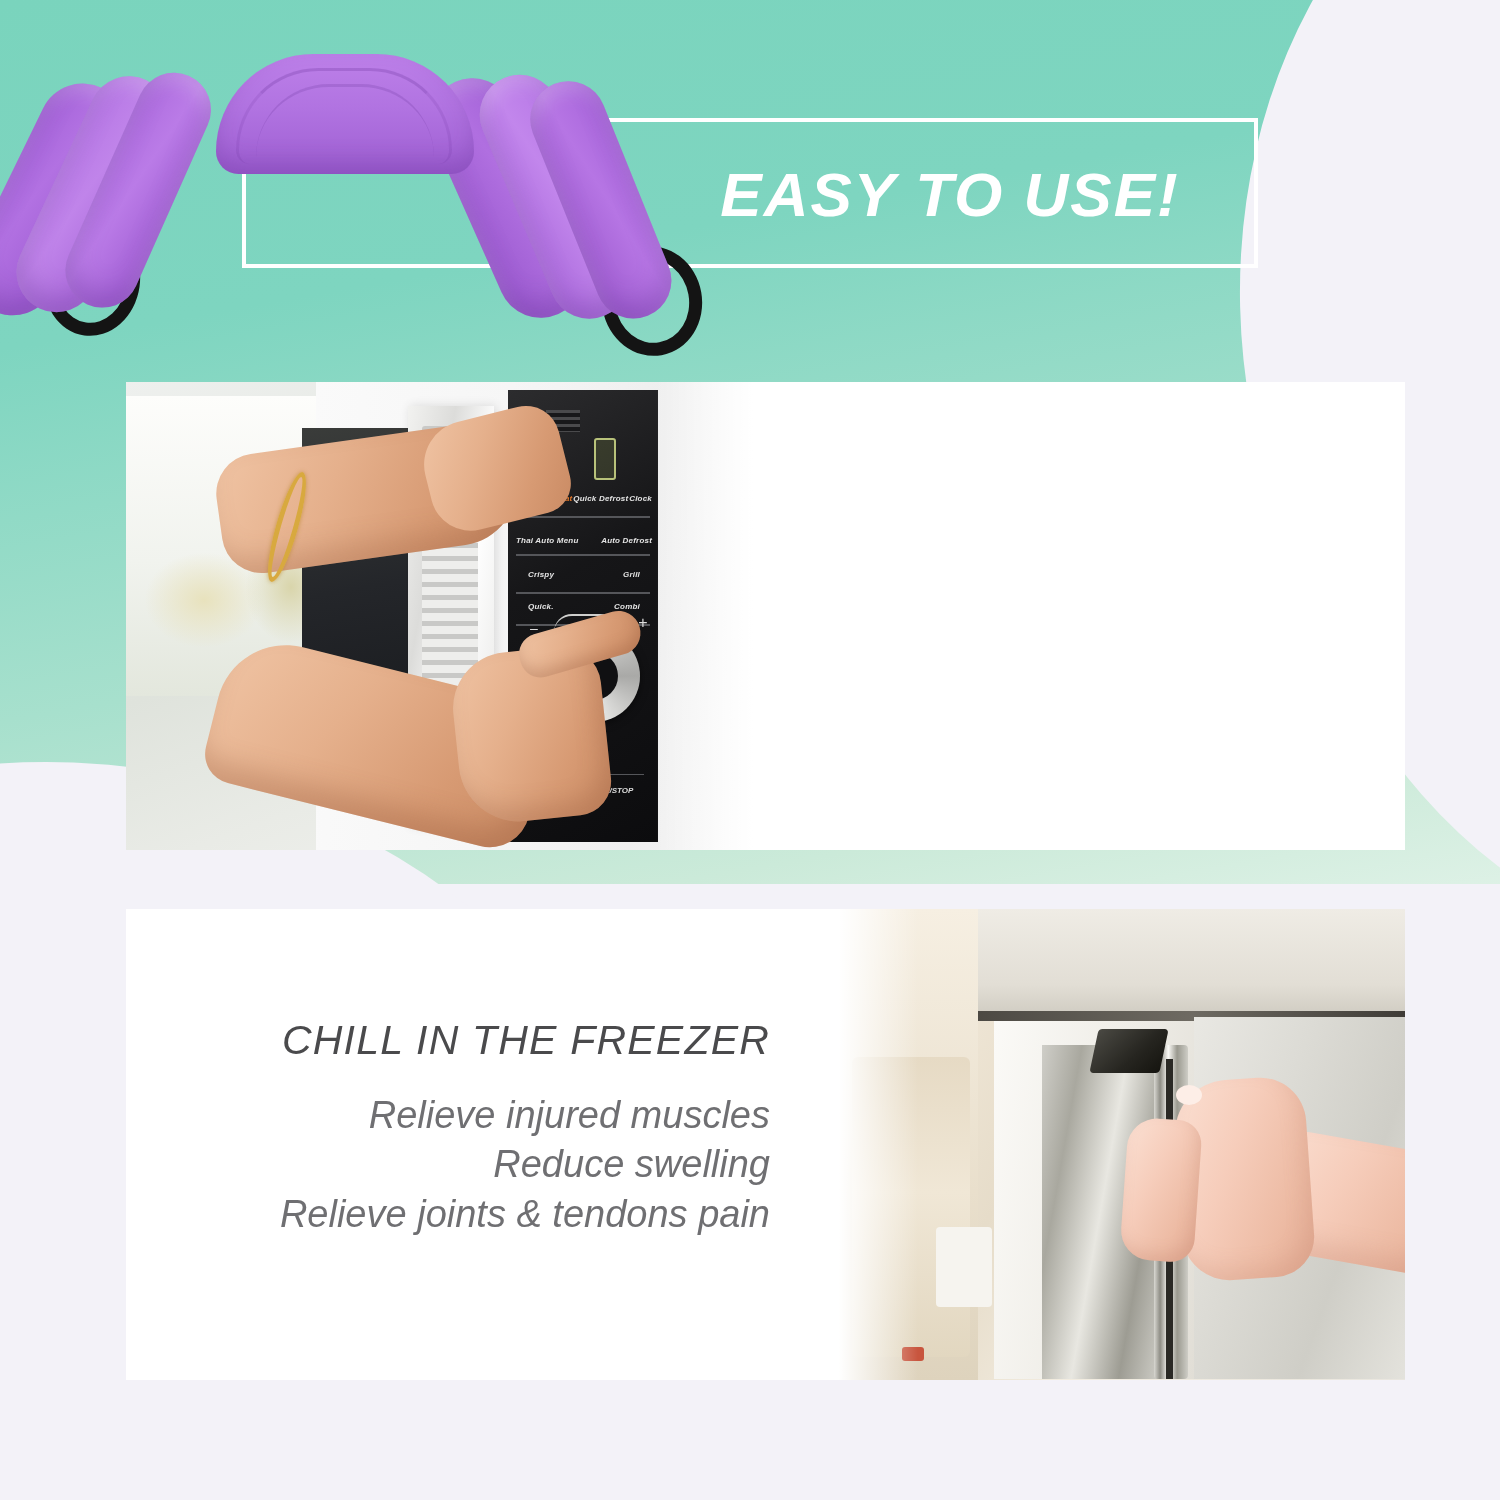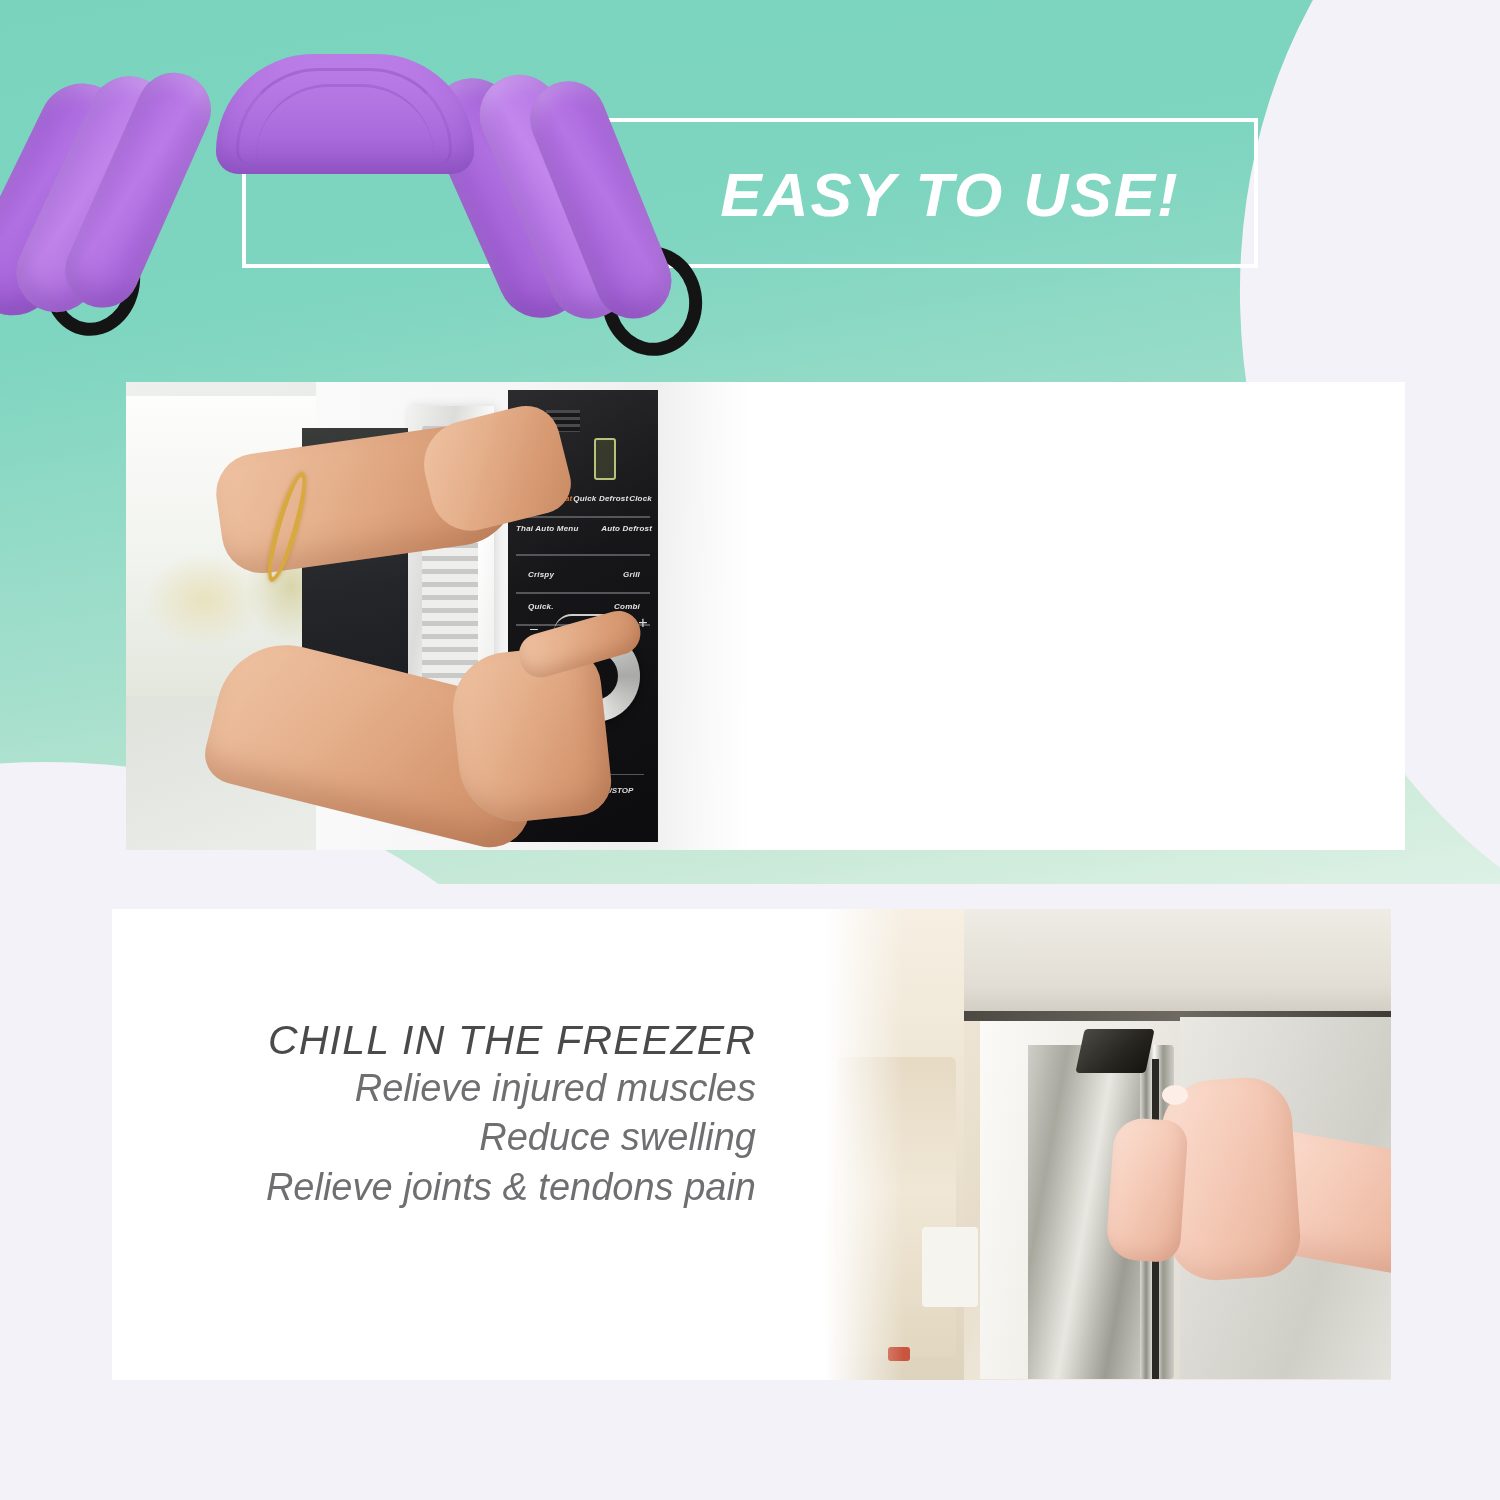--- a/index.html
+++ b/index.html
@@ -119,21 +119,21 @@
     border-top:3px solid rgba(90,40,140,.18);
   }
 
   
   .card{
     position:absolute;
     background:#ffffff;
     overflow:hidden;
   }
   .card-top{ left:126px; top:382px; width:1279px; height:468px; }
-  .card-bottom{ left:112px; top:909px; width:1279px; height:471px; }
+  .card-bottom{ left:126px; top:909px; width:1279px; height:471px; }
 
   .photo{ position:absolute; top:0; height:100%; overflow:hidden; }
   .photo-micro{ left:0; width:640px; }
   .photo-fridge{ left:702px; width:577px; }
 
   .photo-fade-r{
     position:absolute; right:0; top:0; width:110px; height:100%;
     background:linear-gradient(90deg,rgba(255,255,255,0) 0%,#ffffff 88%);
   }
   .photo-fade-l{
@@ -351,21 +351,21 @@
   .txt-bottom{ left:160px; top:1018px; width:610px; text-align:right; }
 
   .head{
     color:#4a4a4c;
     font-size:41px;
     font-weight:normal;
     letter-spacing:1.2px;
     line-height:1.12;
     white-space:nowrap;
   }
-  .bullets{ margin-top:0; }
+  .bullets{ margin-top:27px; }
   .bullet{
     color:#6f6f72;
     font-size:38px;
     font-weight:300;
     line-height:1.30;
     white-space:nowrap;
   }
 </style>
 </head>
 <body>
@@ -412,21 +412,21 @@
       <div class="mw-dot-red"></div>
       <div class="mw-led"></div>
 
       <div class="mw-labelrow" style="left:390px; top:112px; width:136px;">
         <span style="color:#e0762a;">Crispy Reheat</span>
         <span>Quick Defrost</span>
         <span>Clock</span>
       </div>
       <div class="mw-sep" style="left:390px; top:134px; width:134px;"></div>
 
-      <div class="mw-labelrow" style="left:390px; top:142px; width:136px;">
+      <div class="mw-labelrow" style="left:390px; top:154px; width:136px;">
         <span>Thai Auto Menu</span>
         <span>Auto Defrost</span>
       </div>
       <div class="mw-sep" style="left:390px; top:172px; width:134px;"></div>
 
       <div class="mw-labelrow" style="left:402px; top:188px; width:112px;">
         <span>Crispy</span>
         <span>Grill</span>
       </div>
       <div class="mw-sep" style="left:390px; top:210px; width:134px;"></div>

